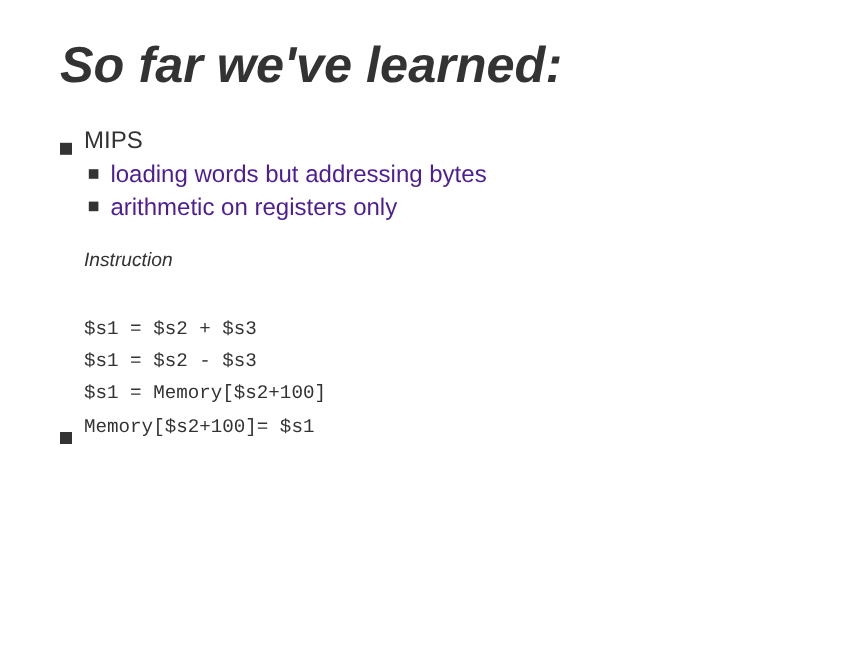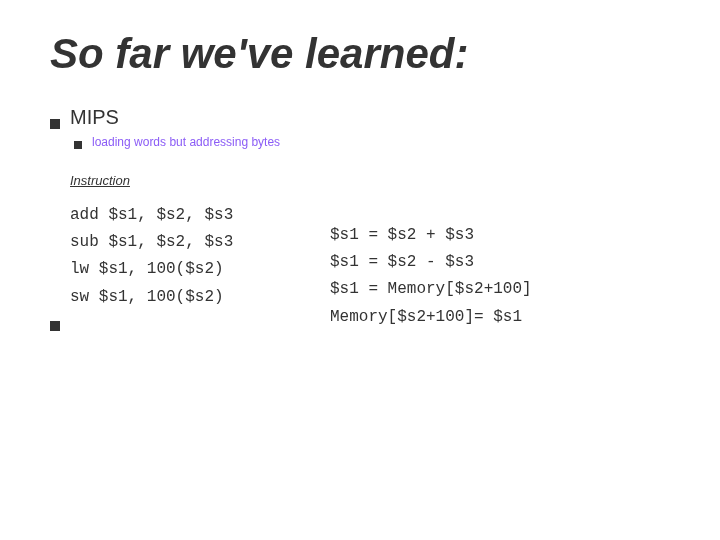--- a/index.html
+++ b/index.html
@@ -50,22 +50,22 @@
     .bullet-dot-small {
       width: 8px;
       height: 8px;
       background: #333;
       border-radius: 0;
       margin-top: 6px;
       flex-shrink: 0;
     }
 
     .bullet-text {
-      font-size: 12px;
-      color: #8b5cf6;
+      font-size: 20px;
+      color: #4c1d95;
     }
 
     .mips-section {
       margin-bottom: 8px;
     }
 
     .mips-label {
       font-size: 20px;
       color: #333333;
       font-weight: normal;
@@ -90,23 +90,22 @@
       flex-direction: column;
       gap: 10px;
     }
 
     .instruction-row {
       display: flex;
       gap: 0px;
     }
 
     .instruction-header {
-      font-size: 13px;
+      font-size: 16px;
       color: #333333;
-      text-decoration: underline;
       min-width: 260px;
       font-style: italic;
     }
 
     .meaning-header {
       font-size: 20px;
       color: #333333;
       text-decoration: underline;
       font-style: italic;
     }
@@ -152,36 +151,34 @@
     <div class="mips-section">
       <div class="section-bullet">
         <div class="bullet-dot"></div>
         <span class="mips-label">MIPS</span>
       </div>
       <div class="sub-bullets">
         <div class="sub-bullet-item">
           <div class="bullet-dot-small"></div>
           <span class="bullet-text">loading words but addressing bytes</span>
         </div>
+        <div class="sub-bullet-item">
+          <div class="bullet-dot-small"></div>
+          <span class="bullet-text">arithmetic on registers only</span>
+        </div>
       </div>
     </div>
 
     <div class="section-bullet">
       <div class="bullet-dot"></div>
       <div class="instruction-section">
         <div class="instruction-row">
           <span class="instruction-header">Instruction</span>
         </div>
         <div class="code-block">
-          <div class="code-instructions">
-            <div>add $s1, $s2, $s3</div>
-            <div>sub $s1, $s2, $s3</div>
-            <div>lw  $s1, 100($s2)</div>
-            <div>sw  $s1, 100($s2)</div>
-          </div>
           <div class="code-meanings">
             <div>$s1 = $s2 + $s3</div>
             <div>$s1 = $s2 - $s3</div>
             <div>$s1 = Memory[$s2+100]</div>
             <div>Memory[$s2+100]= $s1</div>
           </div>
         </div>
       </div>
     </div>
 

